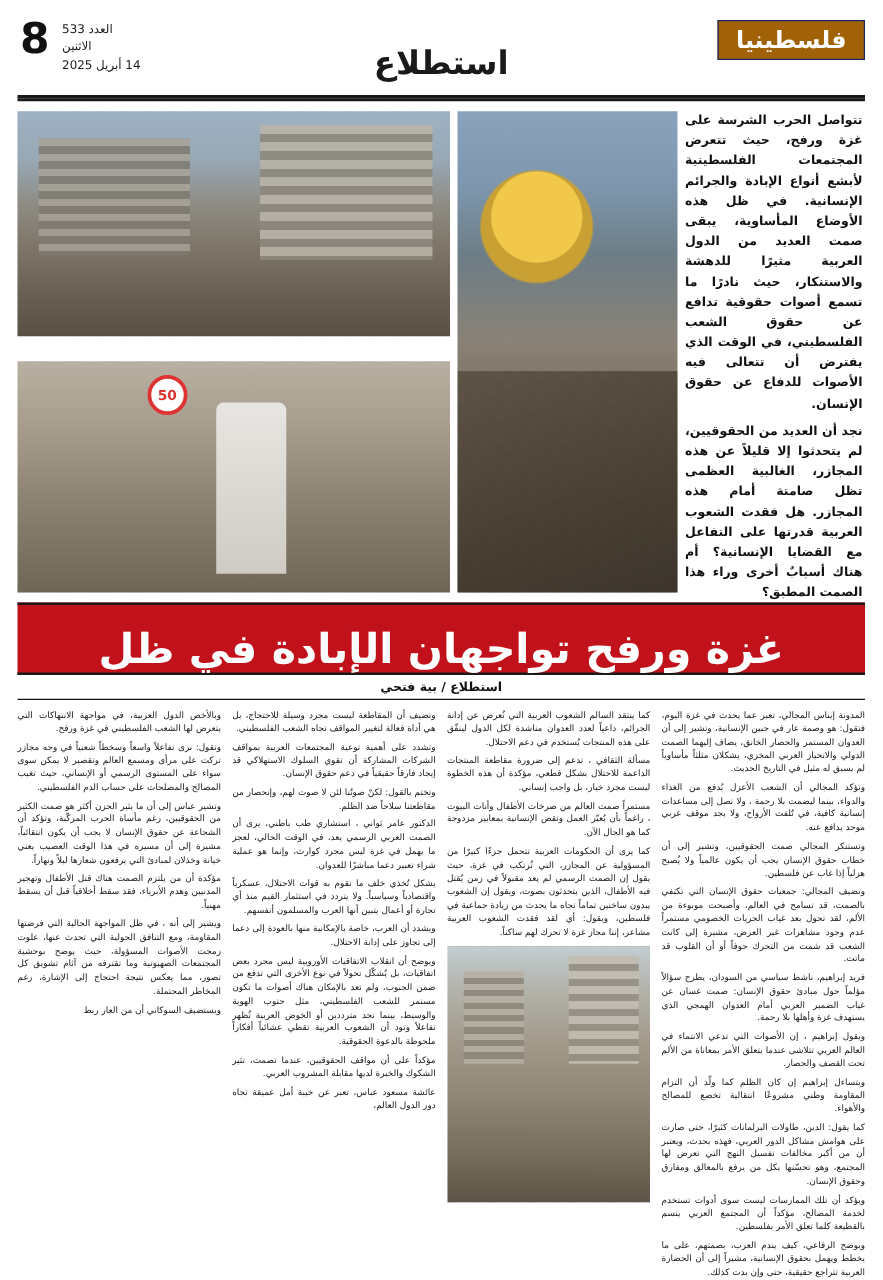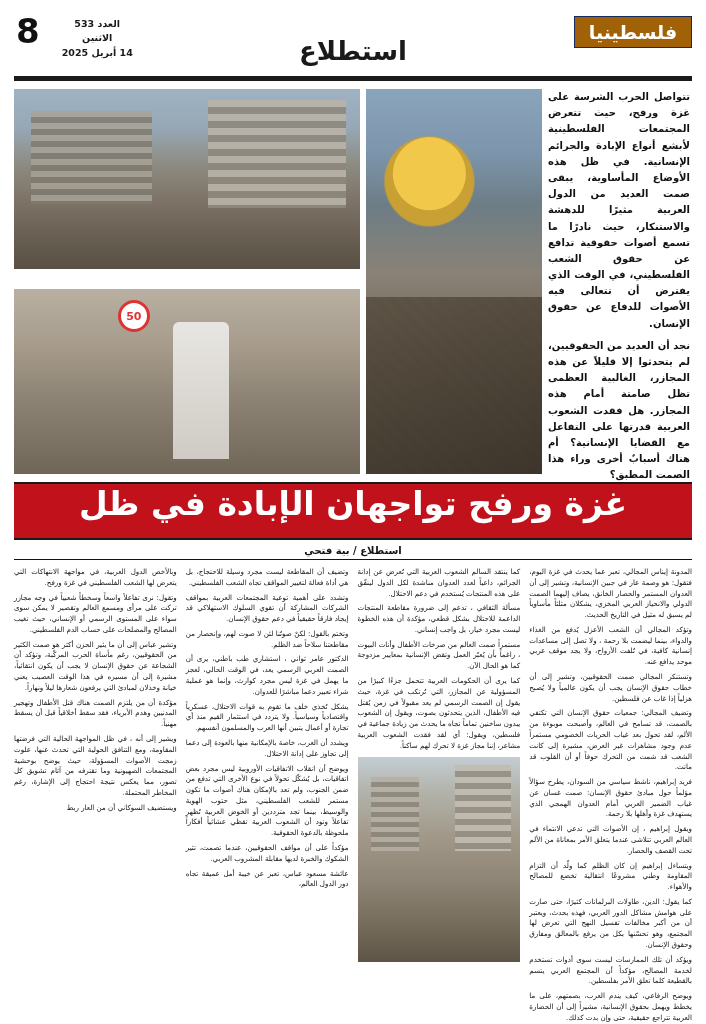--- a/index.html
+++ b/index.html
@@ -33,23 +33,22 @@
   }
   .section-title{
     position:absolute;
     left:50%;top:22px;transform:translateX(-50%);
     font-size:26px;font-weight:bold;color:#1a1a1a;
   }
   .issue-block{
     display:flex;align-items:flex-start;gap:8px;margin-top:0px;
   }
   .issue-meta{
-    text-align:center;font-size:9.5px;line-height:1.5;color:#1a1a1a;font-weight:bold;
+    text-align:left;font-size:9.5px;line-height:1.5;color:#1a1a1a;font-weight:normal;
     padding-top:3px;
-    margin-left:12px;
   }
   .page-number{
     font-size:34px;font-weight:bold;color:#111;line-height:1;
     padding:0 2px;
   }
   .rule-under{
     margin:0 14px;height:2px;background:#1a1a1a;
   }
 
   
@@ -123,21 +122,21 @@
     position:absolute;top:6%;left:30%;width:26px;height:26px;border-radius:50%;
     background:#fff;border:3px solid #d33;color:#d33;font-size:11px;font-weight:bold;
     display:flex;align-items:center;justify-content:center;
   }
 
   
   .banner{
     margin:8px 14px 0 14px;
     background:#c1121c;
     height:54px;
-    display:flex;align-items:flex-start;justify-content:center;
+    display:flex;align-items:flex-end;justify-content:center;
     position:relative;
     border-top:2px solid #1a1a1a;border-bottom:2px solid #1a1a1a;
   }
   .banner h1{
     margin:0;color:#fff;font-size:33px;font-weight:bold;letter-spacing:-1px;
     white-space:nowrap;
   }
   .byline{
     margin:5px 14px 0 14px;
     text-align:center;font-size:10px;font-weight:bold;color:#111;

